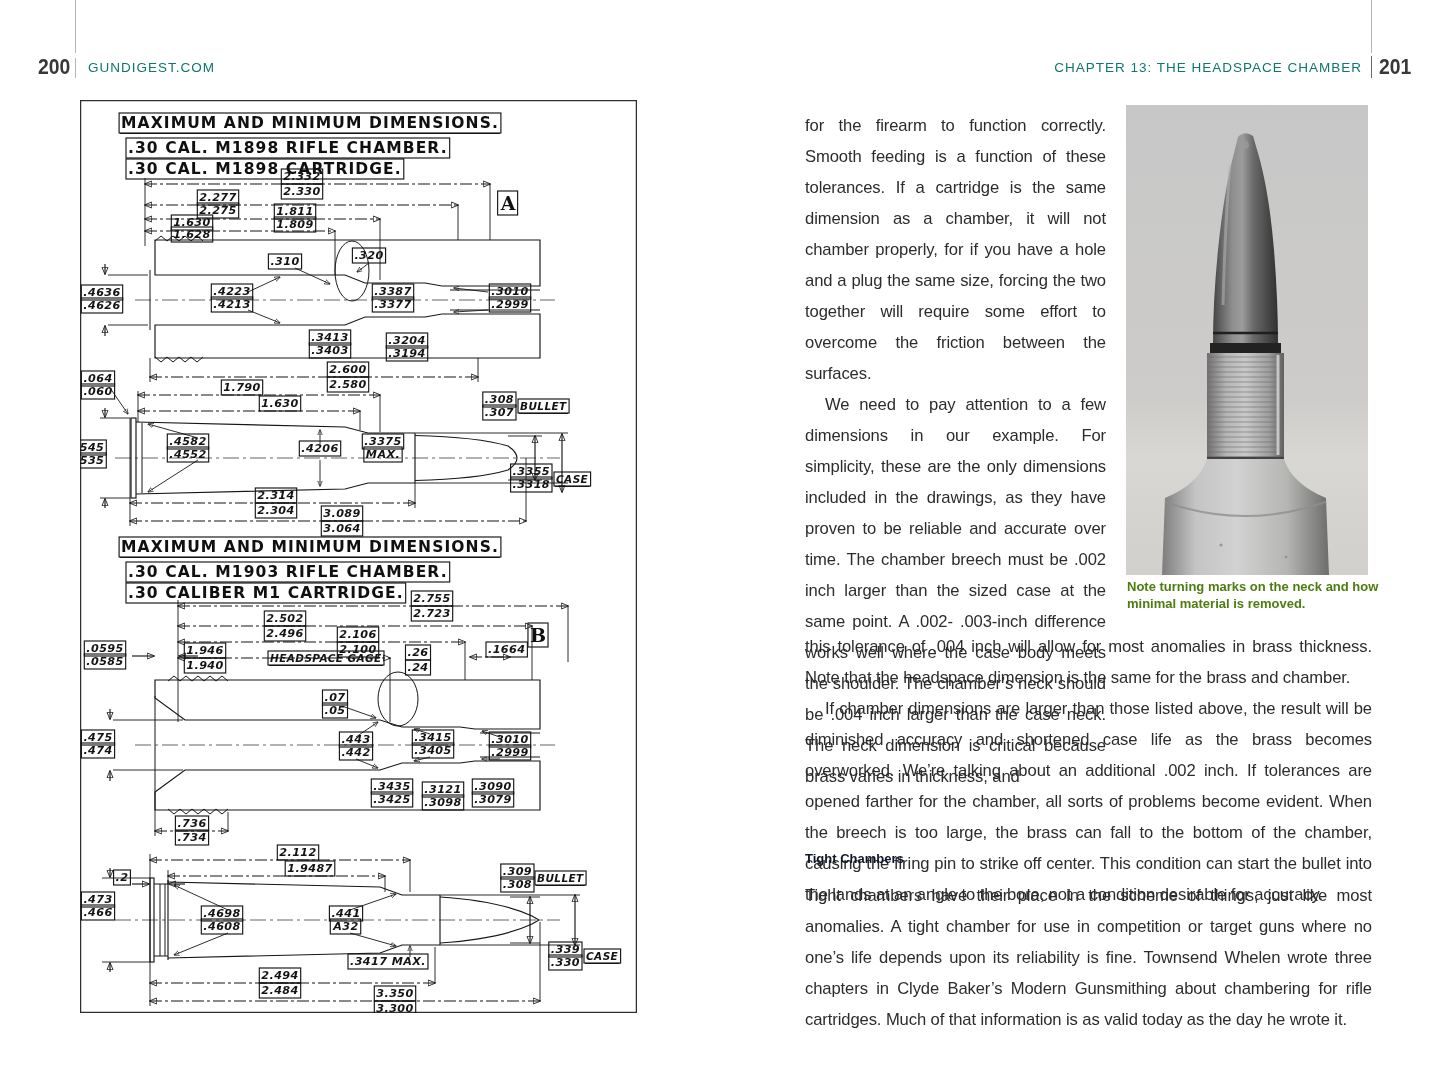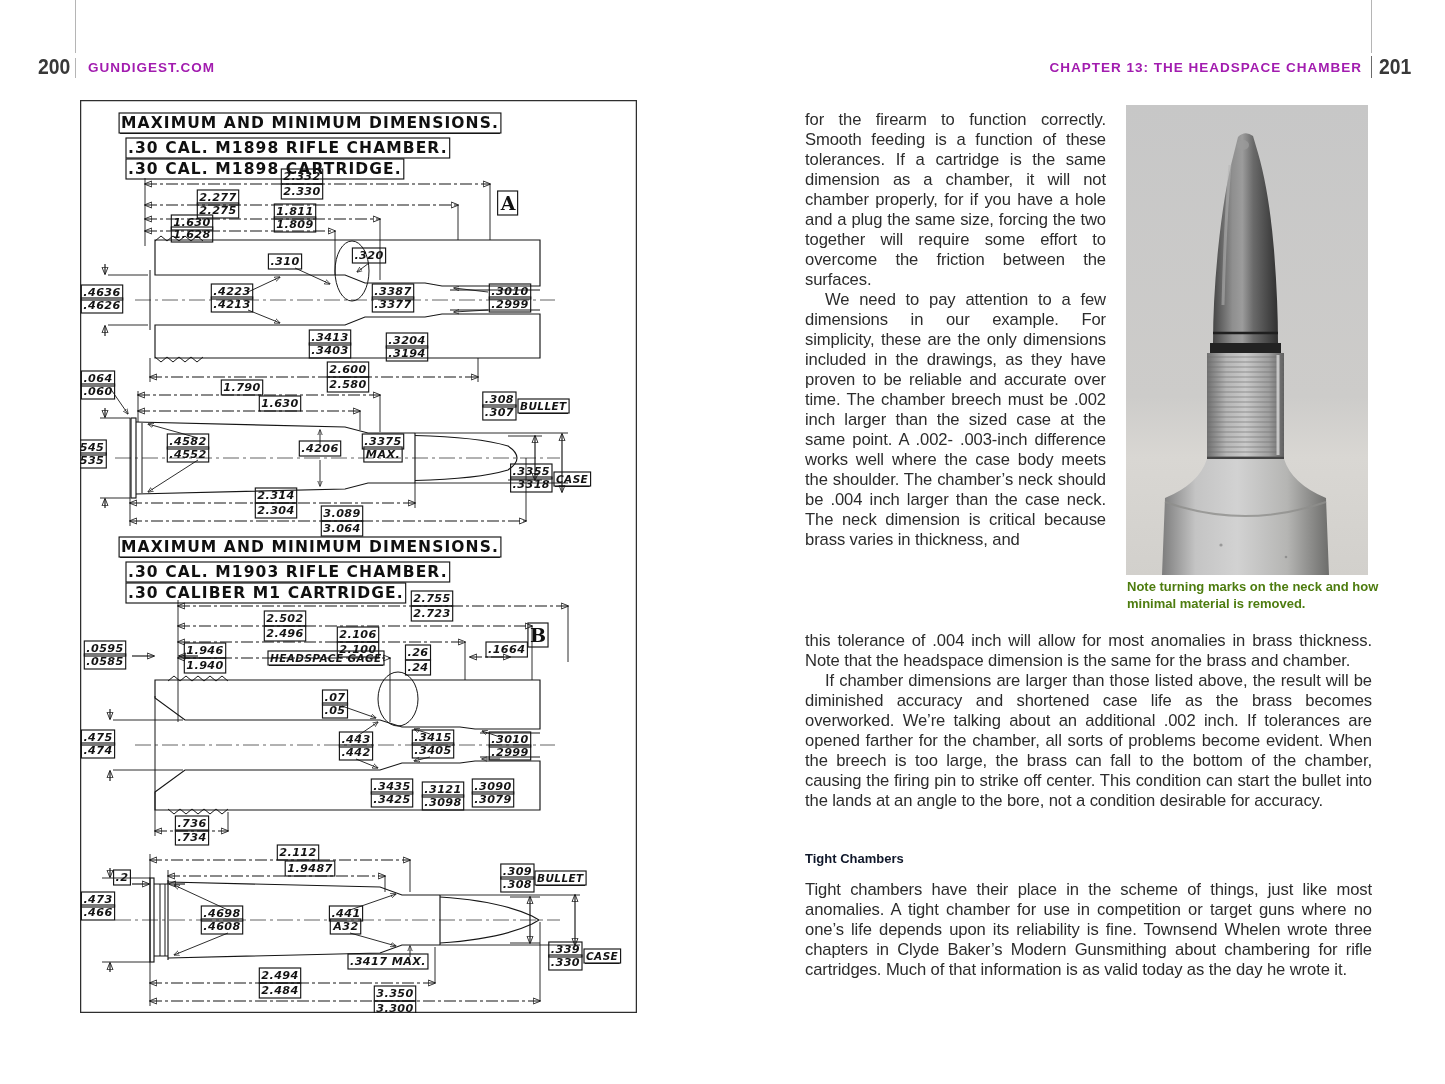--- a/index.html
+++ b/index.html
@@ -2,26 +2,26 @@
 <html><head>
 <meta charset="utf-8">
 <style>
   html,body{margin:0;padding:0}
   body{width:1445px;height:1084px;background:#ffffff;position:relative;overflow:hidden;
        font-family:"Liberation Sans",sans-serif;color:#2b2b2b}
   .abs{position:absolute}
 
   
   .folio{font-weight:bold;font-size:22px;color:#383838;letter-spacing:0;transform:scaleX(.88);transform-origin:left}
-  .runhead{font-weight:bold;font-size:13.5px;color:#a21caf;letter-spacing:1px}
+  .runhead{font-weight:normal;font-size:13.5px;color:#0f766e;letter-spacing:1px}
   .vrule{background:#b5b5b5;width:1px}
   .vrule-dark{background:#6b6b6b;width:1px}
 
   
-  .bodytext{font-size:16.6px;line-height:20px;text-align:justify;color:#2c2c2c;letter-spacing:-.1px}
+  .bodytext{font-size:16.6px;line-height:31px;text-align:justify;color:#2c2c2c;letter-spacing:-.1px}
   .bodytext p{margin:0}
   .bodytext p.ind{text-indent:20px}
   .caption{font-size:13px;line-height:16.5px;font-weight:bold;color:#4d7c0f}
   .sechead{font-size:13px;font-weight:bold;color:#0f172a}
   .ital{}
 
   
   #dwg line,#dwg path,#dwg polyline,#dwg ellipse,#dwg rect{stroke:#161616;stroke-width:1.15;fill:none}
   #dwg .frame{stroke:#2e2e2e;stroke-width:1.3}
   #dwg .dim{stroke-dasharray:12 3 3 3}

